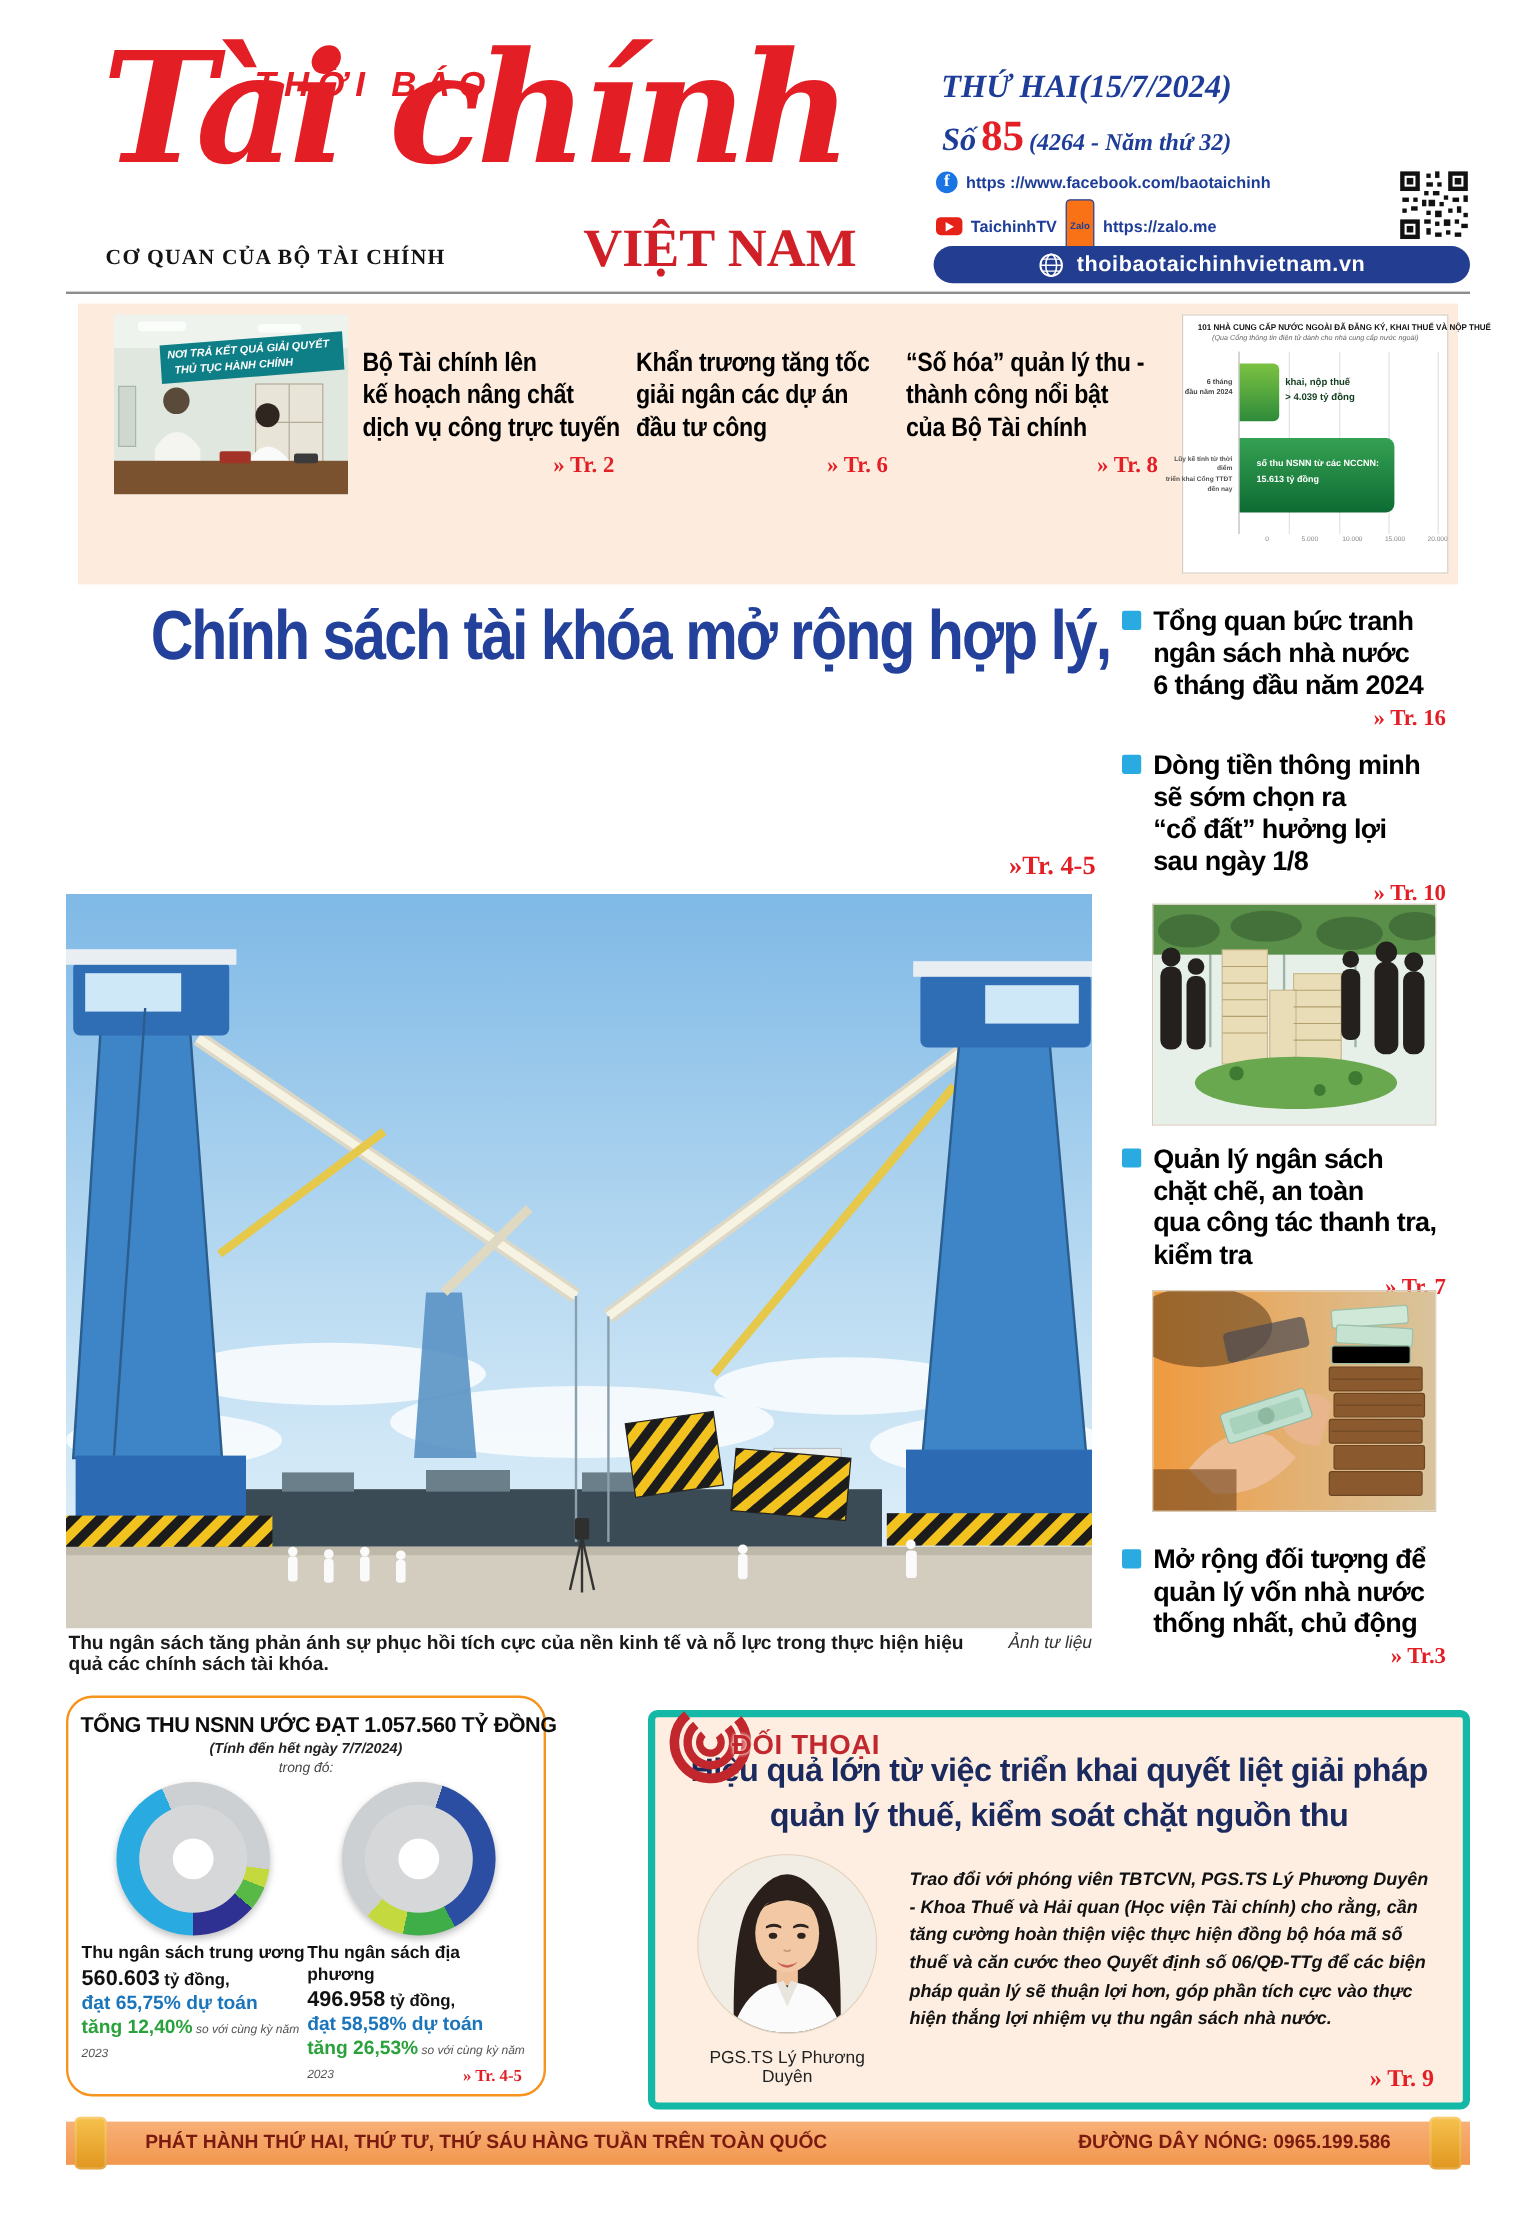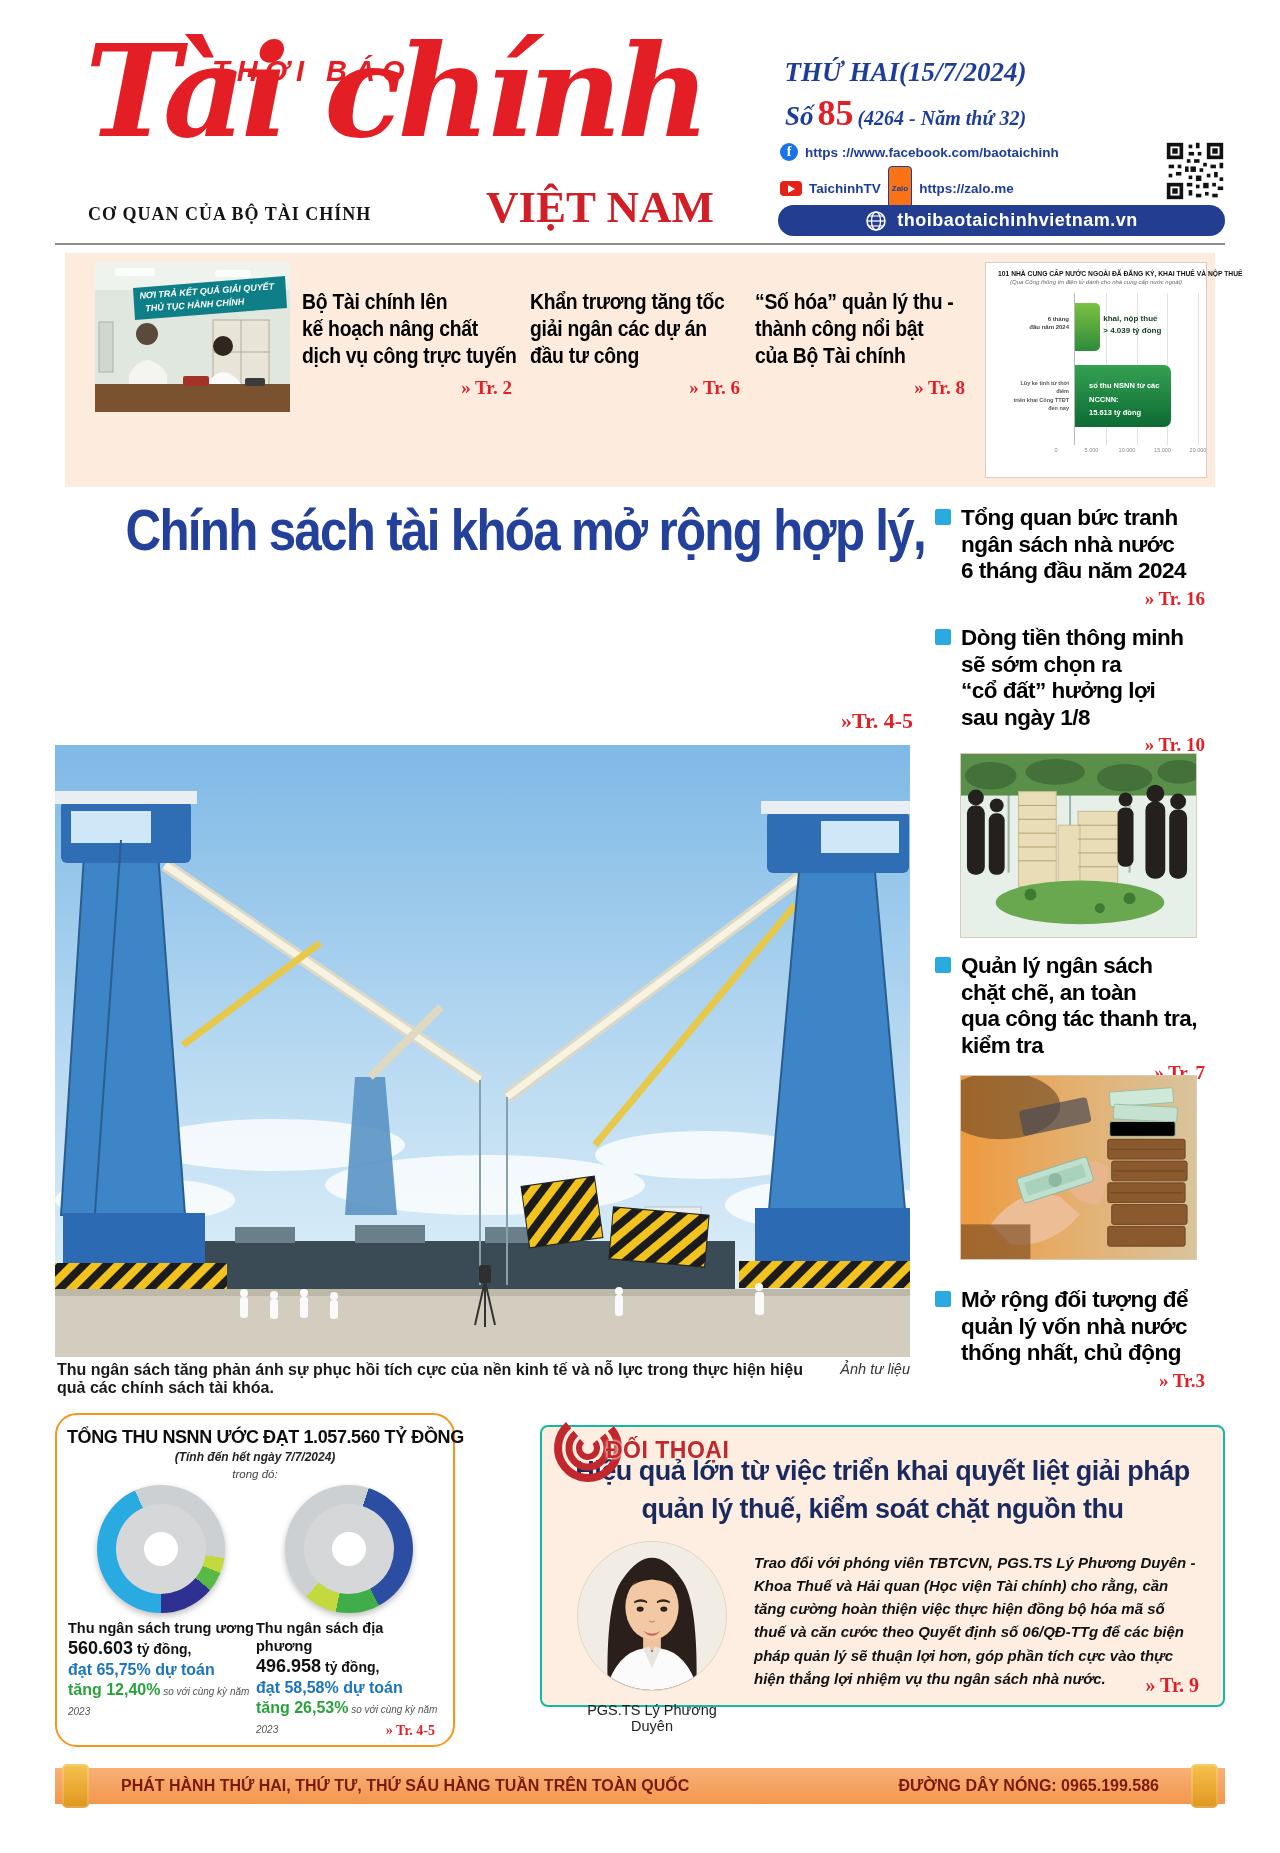--- a/index.html
+++ b/index.html
@@ -50,21 +50,21 @@
   .strip-col .hl { font-weight:bold; color:#000; font-size:22px; line-height:1.22; white-space:pre-line;
              transform:scaleX(.88); transform-origin:left top; width:114%; letter-spacing:-.3px; }
   .strip-ref { margin-top:8px; text-align:right; padding-right:14px; color:#e31e25;
              font-family:"Liberation Serif",serif; font-weight:bold; font-size:19px; }
   .col1 { left:237px; } .col2 { left:465px; } .col3 { left:690px; }
   .strip-chart { position:absolute; left:920px; top:9px; width:222px; height:216px; background:#fff;
              border:1px solid #d8cfc4; padding:7px 8px 4px; }
   .mc-title { font-size:7px; font-weight:bold; text-align:center; color:#111; white-space:nowrap;
              transform:scaleX(.96); transform-origin:center; }
   .mc-sub { font-size:6px; font-style:italic; text-align:center; color:#666; margin-top:2px; }
-  .mc-plot { position:relative; margin-left:80px; margin-top:8px; height:152px; border-left:1px solid #b9b9b9;text-decoration:underline; }
+  .mc-plot { position:relative; margin-left:38px; margin-top:8px; height:152px; border-left:1px solid #b9b9b9;text-decoration:underline; }
   .mc-grid { position:absolute; top:0; bottom:0; width:1px; background:#e2e2e2; }
   .mc-bar1 { position:absolute; left:0; top:10px; height:48px; width:20%;
              background:linear-gradient(180deg,#7cc242,#2e8b3a); border-radius:0 5px 5px 0; }
   .mc-bar1-label { position:absolute; left:-62px; top:22px; width:56px; text-align:right;
              font-size:6px; font-weight:bold; color:#444; white-space:pre-line; line-height:1.4; }
   .mc-bar1-text { position:absolute; left:23%; top:20px; font-size:8px; font-weight:bold; color:#123e1e;
              white-space:pre-line; line-height:1.5; }
   .mc-bar2 { position:absolute; left:0; top:72px; height:62px; width:78%;
              background:linear-gradient(180deg,#35a152,#0d6b33); border-radius:0 7px 7px 0;
              color:#fff; font-size:7.5px; font-weight:bold; padding:14px 0 0 14px; white-space:pre-line; line-height:1.8; }
@@ -118,22 +118,22 @@
   .dl-name { font-size:14.5px; font-weight:bold; color:#111; }
   .dl-amount { font-size:18px; font-weight:bold; color:#111; }
   .dl-amount .unit { font-size:14px; }
   .dl-pct { font-size:16px; font-weight:bold; color:#1b75bb; }
   .dl-growth { font-size:16px; font-weight:bold; color:#2aa23c; }
   .dl-growth .gnote { font-size:10px; font-style:italic; font-weight:normal; color:#555; }
   .ib-ref { position:absolute; right:18px; bottom:6px; color:#e31e25; font-family:"Liberation Serif",serif;
              font-weight:bold; font-size:14px; }
 
   
-  .dialog { position:absolute; left:540px; top:1425px; width:685px; height:282px; background:#fdeee1;
-             border:2px solid #14b8a6; border-radius:8px; }
+  .dialog { position:absolute; left:540px; top:1425px; width:685px; height:333px; background:#fdeee1;
+             border:6px solid #14b8a6; border-radius:8px; }
   .dlg-logo { position:absolute; left:6px; top:-22px; width:210px; height:86px; }
   .dlg-tag { position:absolute; left:58px; top:32px; color:#c1272d; font-weight:bold; font-size:23px;
              letter-spacing:.5px; text-shadow:0 0 3px #fdeee1, 0 0 3px #fdeee1; }
   .dlg-title { margin:26px auto 0; width:620px; text-align:center; color:#1b2a5e; font-weight:bold;
              font-size:27px; line-height:1.4; white-space:pre-line; letter-spacing:-.5px; }
   .dlg-body { display:flex; padding:12px 24px 0 34px; gap:26px; }
   .portrait-wrap { width:152px; flex:none; text-align:center; }
   .portrait { width:150px; height:150px; border-radius:50%; overflow:hidden; background:#f1ebe3;
              border:1px solid #e3d3bd; }
   .portrait-caption { margin-top:7px; font-size:14.5px; color:#222; }

